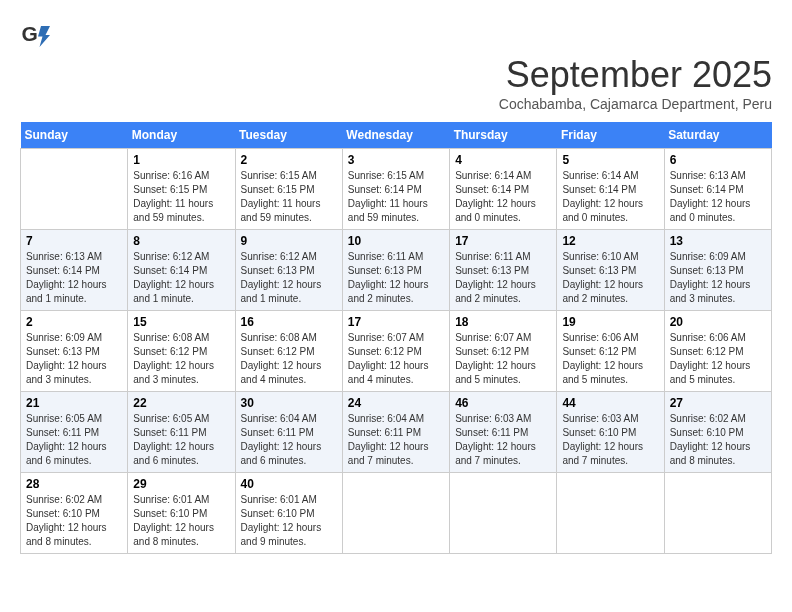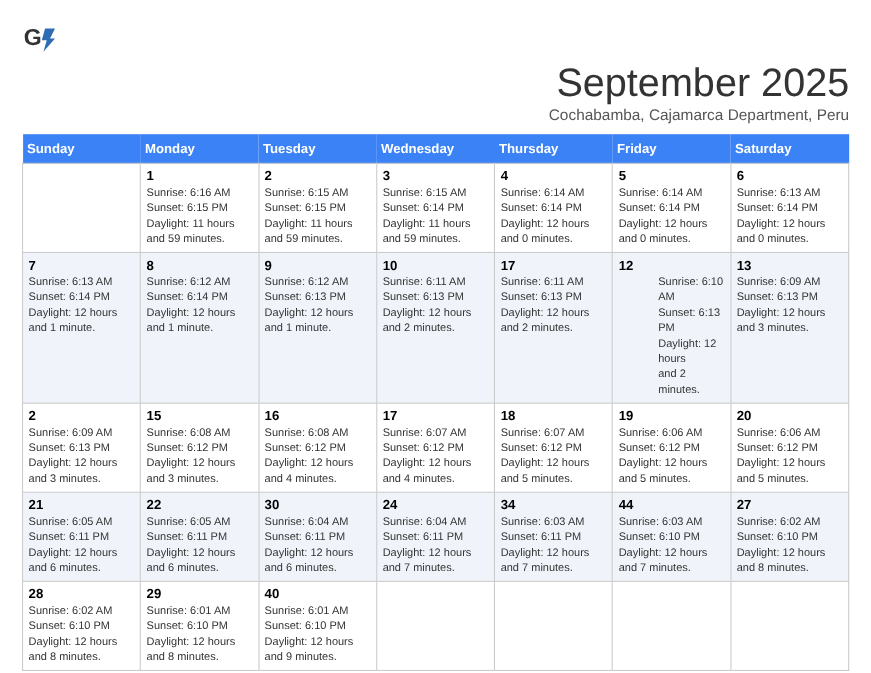--- a/index.html
+++ b/index.html
@@ -195,21 +195,21 @@
         </td>
         <td>
           <span class="day-num">17</span>
           <div class="day-info" style="white-space: pre-line;">Sunrise: 6:11 AM
 Sunset: 6:13 PM
 Daylight: 12 hours
 and 2 minutes.</div>
         </td>
         <td>
           <span class="day-num">12</span>
-          <div class="day-info" style="white-space: pre-line; margin-left: 36px;">Sunrise: 6:10 AM
+          <div class="day-info" style="white-space: pre-line;">Sunrise: 6:10 AM
 Sunset: 6:13 PM
 Daylight: 12 hours
 and 2 minutes.</div>
         </td>
         <td>
           <span class="day-num">13</span>
           <div class="day-info" style="white-space: pre-line;">Sunrise: 6:09 AM
 Sunset: 6:13 PM
 Daylight: 12 hours
 and 3 minutes.</div>
@@ -289,21 +289,21 @@
 and 6 minutes.</div>
         </td>
         <td>
           <span class="day-num">24</span>
           <div class="day-info" style="white-space: pre-line;">Sunrise: 6:04 AM
 Sunset: 6:11 PM
 Daylight: 12 hours
 and 7 minutes.</div>
         </td>
         <td>
-          <span class="day-num">34</span>
+          <span class="day-num">46</span>
           <div class="day-info" style="white-space: pre-line;">Sunrise: 6:03 AM
 Sunset: 6:11 PM
 Daylight: 12 hours
 and 7 minutes.</div>
         </td>
         <td>
           <span class="day-num">44</span>
           <div class="day-info" style="white-space: pre-line;">Sunrise: 6:03 AM
 Sunset: 6:10 PM
 Daylight: 12 hours

